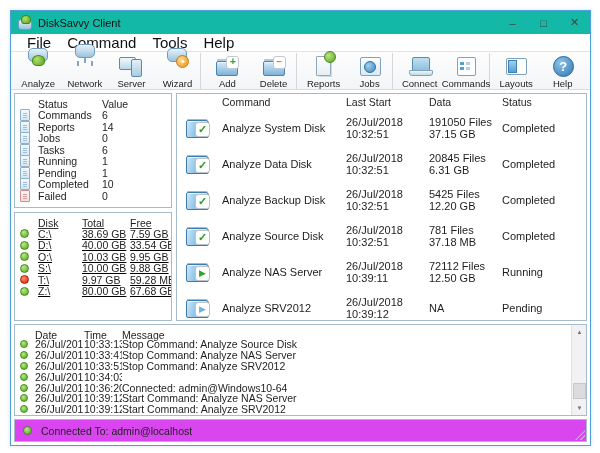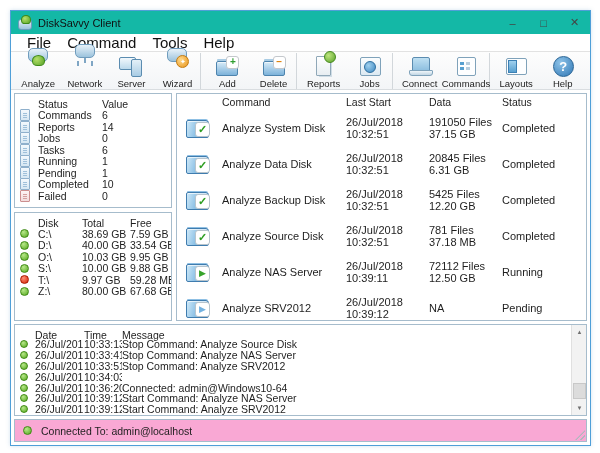--- a/index.html
+++ b/index.html
@@ -77,21 +77,21 @@
   
   .content { flex:1 1 auto; display:flex; gap:4px; padding:3px; min-height:0; }
   .panel { background:#fff; border:1px solid #a6bccc; }
   .left-col { width:158px; display:flex; flex-direction:column; gap:4px; flex:0 0 auto; }
   .status-panel { height:115px; flex:0 0 auto; overflow:hidden; }
   .disk-panel { flex:1 1 auto; overflow:hidden; }
   .cmd-panel { flex:1 1 auto; overflow:hidden; }
   .hdr { color:#333; font-size:10.5px; }
   .s-row { display:grid; grid-template-columns:20px 64px 1fr; align-items:center; height:11.5px; padding-left:3px; }
   .status-panel .hdr { height:15px; padding-top:2px; }
-  .d-row { display:grid; grid-template-columns:20px 44px 48px 1fr; align-items:center; height:11.5px; padding-left:3px; }
+  .d-row { display:grid; grid-template-columns:20px 44px 48px 1fr; align-items:center; height:11.5px; padding-left:3px;text-decoration:underline; }
   .disk-panel .hdr { height:15px; padding-top:2px; }
   .cell { font-size:10.5px; color:#1e1e1e; white-space:nowrap; overflow:hidden; }
   .doc-icon, .doc-failed-icon { position:relative; width:10px; height:12px; margin-left:2px;
     background:linear-gradient(#f4f9fd,#d6e7f3); border:1px solid #8fb0cc; border-radius:1px; display:block; }
   .doc-icon::after, .doc-failed-icon::after { content:""; position:absolute; left:2px; right:2px; top:3px; height:1px;
     background:#9fc0da; box-shadow:0 2px 0 #9fc0da, 0 4px 0 #9fc0da; }
   .doc-failed-icon { border-color:#cc8f8f; background:linear-gradient(#fdf4f4,#f3dcdc); }
   .doc-failed-icon::after { background:#d4a0a0; box-shadow:0 2px 0 #d4a0a0, 0 4px 0 #d4a0a0; }
   .green-dot, .red-dot { width:9px; height:9px; border-radius:50%; display:block; margin-left:2px;
     background:radial-gradient(circle at 35% 30%, #b8e88a, #55a81e); border:1px solid #3f8a14; }
@@ -114,21 +114,21 @@
   .log-wrap { flex:0 0 auto; height:92px; margin:0 3px; display:flex; }
   .log-body { flex:1 1 auto; overflow:hidden; }
   .l-row { display:grid; grid-template-columns:17px 49px 38px 1fr; align-items:center; height:10.8px; padding-left:3px; }
   .log-wrap .hdr { height:14px; padding-top:2px; }
   .l-row .green-dot { width:8px; height:8px; margin-left:2px; }
   .vscroll { flex:0 0 15px; background:#f2f2f2; border-left:1px solid #e0e0e0; position:relative; }
   .scroll-arrow { position:absolute; left:0; width:15px; height:14px; color:#707070; font-size:6px; text-align:center; line-height:14px; }
   .scroll-up { top:0; } .scroll-down { bottom:0; }
   .scroll-thumb { position:absolute; left:1px; width:13px; height:16px; top:58px; background:#dcdcdc; border:1px solid #c8c8c8; }
   
-  .statusbar { flex:0 0 auto; height:23px; margin:3px; border:1px solid #a6bccc; background:#f9a8d4;
+  .statusbar { flex:0 0 auto; height:23px; margin:3px; border:1px solid #a6bccc; background:#d946ef;
     display:flex; align-items:center; padding-left:6px; position:relative; }
   .statusbar .cell { margin-left:9px; font-size:10.5px; }
   .resize-grip { position:absolute; right:1px; bottom:1px; width:10px; height:10px;
     background:repeating-linear-gradient(135deg, transparent 0 2px, #b0b8be 2px 4px); clip-path:polygon(100% 0,100% 100%,0 100%); }
 </style>
 </head>
 <body>
 
 <div class="stage">
   <div class="window">

